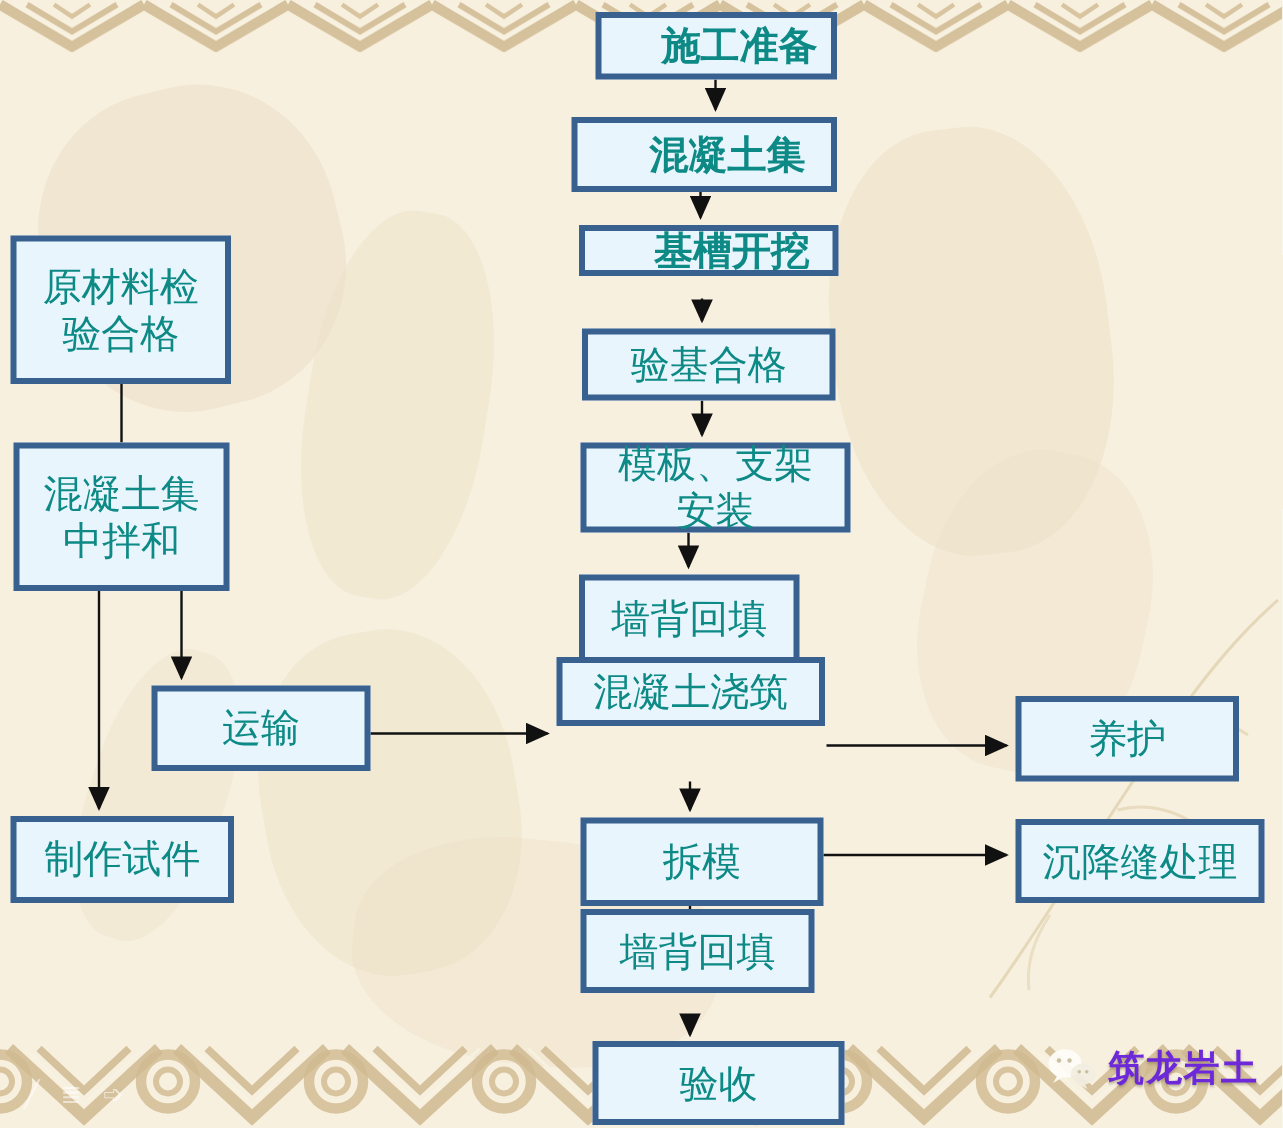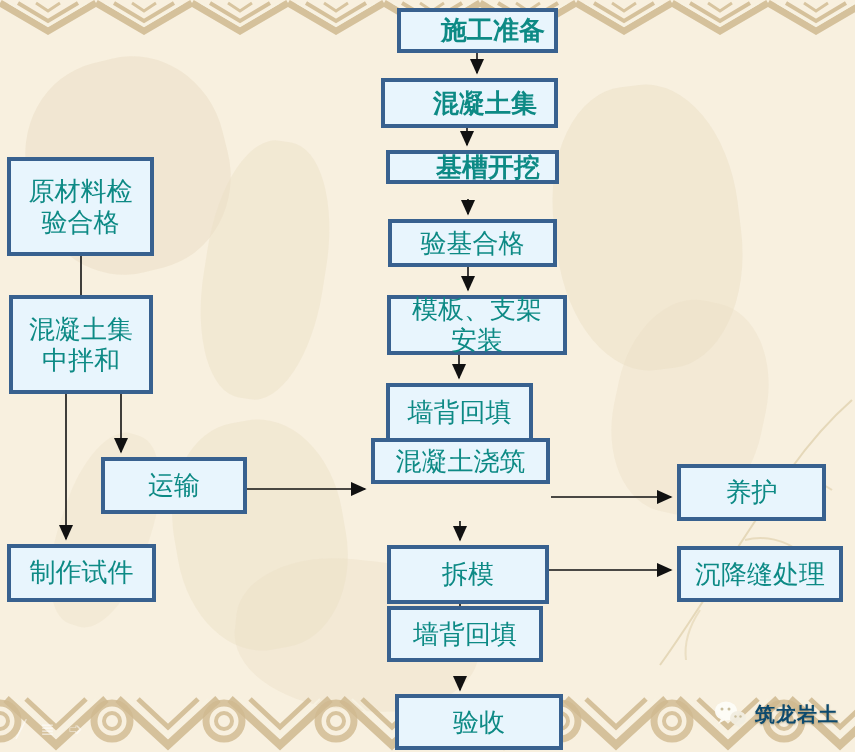--- a/index.html
+++ b/index.html
@@ -16,21 +16,21 @@
   .connector-layer{position:absolute;inset:0;z-index:2;pointer-events:none;}
   
   .node{position:absolute;box-sizing:border-box;background:#e8f5fd;
         border:4px solid #38618f;color:#0d8a85;display:flex;align-items:center;
         justify-content:center;text-align:center;font-size:26px;line-height:1.18;
         white-space:pre-line;font-weight:500;z-index:3;}
   .node.heavy{font-weight:700;padding-left:31px;}
   
   .logo{position:absolute;right:16px;bottom:24px;display:flex;align-items:center;
         gap:8px;z-index:4;}
-  .logo-text{color:#0c4a6e;font-size:20px;font-weight:700;
+  .logo-text{color:#6d28d9;font-size:24px;font-weight:700;
              text-shadow:0 1px 2px rgba(120,105,70,.5);letter-spacing:1px;}
   
   .corner-tools{position:absolute;left:16px;bottom:12px;z-index:4;display:flex;
                 gap:14px;color:rgba(255,255,255,.55);font-size:17px;}
   .corner-tools span{display:inline-block;}
 </style>
 </head>
 <body>
 
 <div class="stage">

